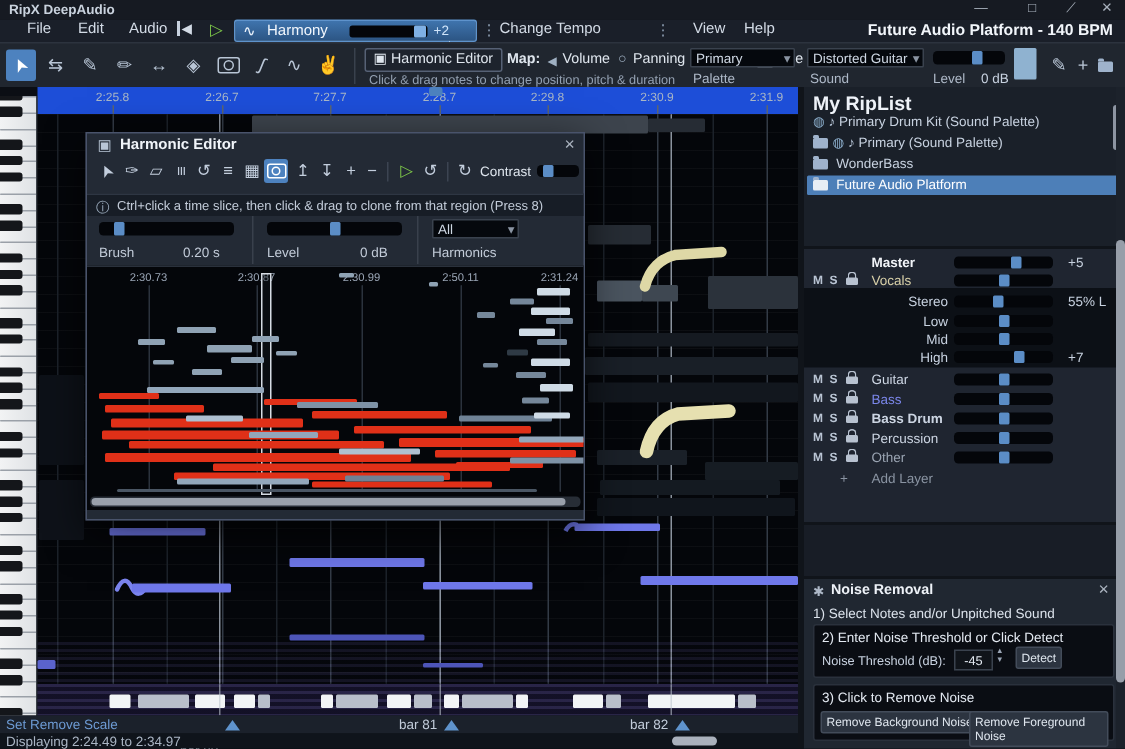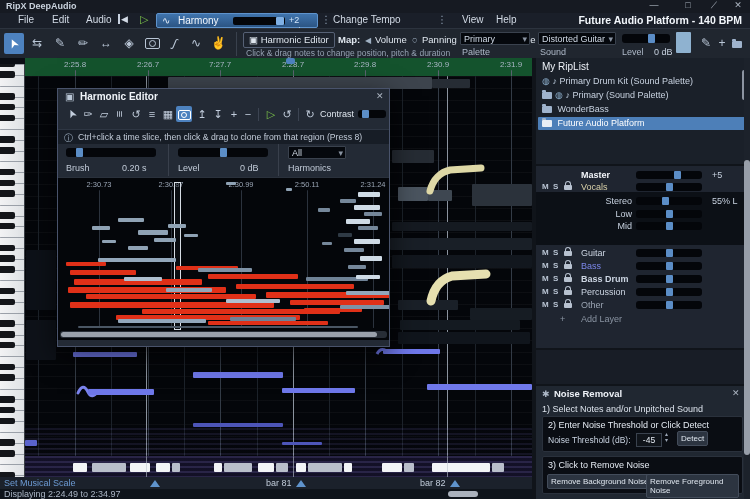--- a/index.html
+++ b/index.html
@@ -26,21 +26,21 @@
   .hint{position:absolute;left:166px;top:19px;font-size:8.5px;color:#94a1b2}
   .chk{position:absolute;top:6px;width:8px;height:8px;border:1px solid #8a94a2;background:#10141a}
   .dd{position:absolute;top:3px;height:13px;background:#05080d;border:1px solid #3a424e;border-radius:1px;
     font-size:9px;color:#cfd8e4;line-height:13px;padding:0 3px;box-sizing:border-box}
   .dd b{position:absolute;right:2px;font-weight:normal;color:#8a94a2}
   .sl{position:absolute;background:#04060a;border-radius:3px}
   .sl i{position:absolute;top:0;width:7px;height:100%;background:#5b8dc6;border-radius:1px}
   .cam{display:inline-block;width:13px;height:9px;border:1px solid currentColor;border-radius:2px;position:relative;vertical-align:middle}
   .cam i{position:absolute;top:1px;left:3px;width:5px;height:5px;border:1px solid currentColor;border-radius:50%}
   
-  #ruler{position:absolute;left:25px;top:58px;width:507px;height:18px;background:#14532d}
+  #ruler{position:absolute;left:25px;top:58px;width:507px;height:18px;background:#1d4ed8}
   .rtick{position:absolute;top:2px;font-size:8px;color:#a9b6c5;transform:translateX(-50%)}
   #piano{position:absolute;left:0;top:64px;width:25px;height:413px;background:linear-gradient(90deg,#f2f3f4,#dfe2e5);border-right:1px solid #3a3f46;box-sizing:border-box;overflow:hidden}
   #canvas{position:absolute;left:25px;top:76px;width:507px;height:380px;background:#04060a;overflow:hidden}
   #deco{position:absolute;left:0;top:0;width:750px;height:499px;pointer-events:none;z-index:3}
   #overview{position:absolute;left:25px;top:456px;width:507px;height:21px;overflow:hidden;
     background:repeating-linear-gradient(to bottom,rgba(115,105,185,.22) 0 2px,rgba(18,16,38,.6) 2px 5px),#141127}
   #barrow{position:absolute;left:0;top:477px;width:532px;height:12px;background:#1b212b;font-size:9px}
   #statusrow{position:absolute;left:0;top:489px;width:532px;height:10px;background:#0f141b;font-size:9px;color:#aab5c4}
   .btri{position:absolute;width:0;height:0;border-left:5px solid transparent;border-right:5px solid transparent;border-bottom:7px solid #5f93cc}
   
@@ -305,37 +305,37 @@
     <div class="dec" style="left: 357px; top: 7px; width: 20px; height: 9px; background: rgb(242, 244, 246);"></div>
     <div class="dec" style="left: 379px; top: 7px; width: 10px; height: 9px; background: rgb(185, 191, 202);"></div>
     <div class="dec" style="left: 407px; top: 7px; width: 58px; height: 9px; background: rgb(242, 244, 246);"></div>
     <div class="dec" style="left: 467px; top: 7px; width: 12px; height: 9px; background: rgb(185, 191, 202);"></div>
     <div class="dec" style="left: 121px; top: 0px; width: 1px; height: 21px; background: rgba(190, 198, 208, 0.6);"></div>
     <div class="dec" style="left: 268px; top: 0px; width: 1px; height: 21px; background: rgba(190, 198, 208, 0.6);"></div>
     <div class="dec" style="left: 422px; top: 0px; width: 1px; height: 21px; background: rgba(190, 198, 208, 0.6);"></div>
   </div>
 
 <div id="barrow">
-  <span class="abs" style="left:4px;top:1px;color:#6d9bd4">Set Musical Scale</span>
+  <span class="abs" style="left:4px;top:1px;color:#6d9bd4">Set Remove Scale</span>
   <span class="abs" style="left:120px;top:18px;color:#c2ccda">bar 80</span>
   <span class="btri" style="left:150px;top:3px"></span>
   <span class="abs" style="left:266px;top:1px;color:#c2ccda">bar 81</span>
   <span class="btri" style="left:296px;top:3px"></span>
   <span class="abs" style="left:420px;top:1px;color:#c2ccda">bar 82</span>
   <span class="btri" style="left:450px;top:3px"></span>
 </div>
 <div id="statusrow">
   <span class="abs" style="left:4px;top:0">Displaying 2:24.49 to 2:34.97</span>
   <div class="abs" style="left:448px;top:2px;width:30px;height:6px;background:#aab1bc;border-radius:3px"></div>
 </div>
 
 <div id="sidebar">
 
   <div class="panel" style="top:0;height:106px;background:#1a2029">
-    <div class="abs" style="left:6px;top:3px;font-size:10px;font-weight:normal;color:#eef2f8">My RipList</div>
+    <div class="abs" style="left:6px;top:3px;font-size:13px;font-weight:bold;color:#eef2f8">My RipList</div>
     <div class="rlitem" style="top:17px;left:6px">
       <span style="color:#8fb2d0">◍</span>
       <span style="color:#b8c6d8">♪</span>
       <span>Primary Drum Kit (Sound Palette)</span></div>
     <div class="rlitem" style="top:31px;left:6px">
       <span class="fold"></span><span style="color:#8fb2d0">◍</span>
       <span style="color:#b8c6d8">♪</span>
       <span>Primary (Sound Palette)</span></div>
     <div class="rlitem" style="top:45px;left:6px">
       <span class="fold"></span>
@@ -374,20 +374,27 @@
       <span class="abs" style="left:30px;width:66px;text-align:right">Mid</span>
       <span class="msl">
           <i style="left:30px"></i>
         </span>
       </div>
     <div class="mrow" style="top:42px">
       <span class="abs" style="left:30px;width:66px;text-align:right">Low</span>
       <span class="msl">
           <i style="left:30px"></i>
         </span>
+      </div>
+    <div class="mrow" style="top:66px">
+      <span class="abs" style="left:30px;width:66px;text-align:right">High</span>
+      <span class="msl">
+          <i style="left:40px"></i>
+        </span>
+      <span class="mval">+7</span>
       </div>
     <div class="mrow" style="top:81px">
       <span class="ms" style="left:6px">M</span>
       <span class="ms" style="left:17px">S</span>
       <span class="lock" style="left:28px"></span>
       <span class="mname">Guitar</span>
       <span class="msl">
           <i style="left:30px"></i>
         </span>
       </div>

